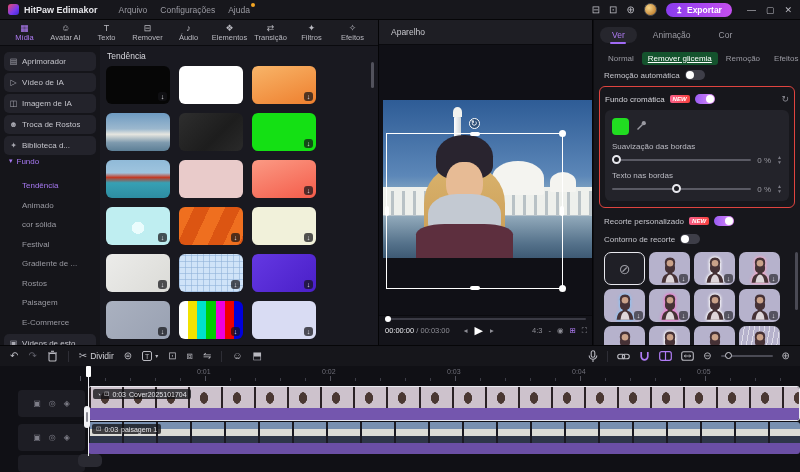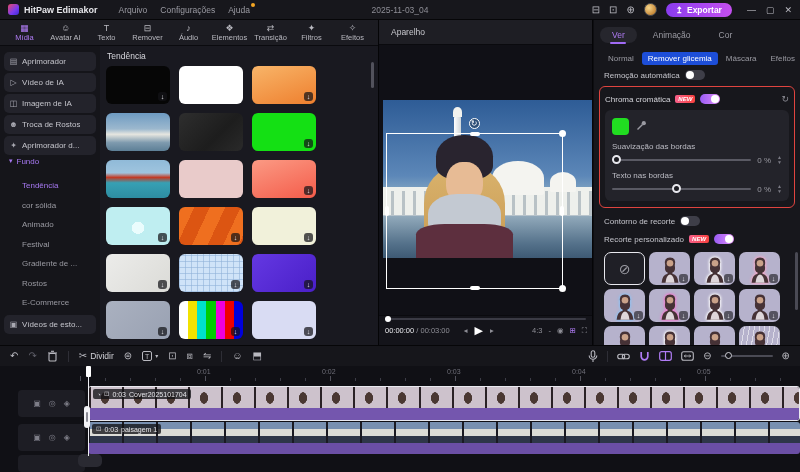--- a/index.html
+++ b/index.html
@@ -79,21 +79,21 @@
   .pv-grid{color:#b07cf5;}
 
   
   .inspector{position:absolute;top:20px;left:594px;width:206px;height:325px;background:#17171c;overflow:hidden;}
   #insp-tabs{display:flex;align-items:center;gap:4px;padding:4px 6px 0 6px;height:26px;}
   .itab{padding:3px 12px;font-size:8.5px;color:#9a9aa2;border-radius:8px;position:relative;}
   .itab.active{background:#26262d;color:#b07cf5;}
   .itab.active:after{content:"";position:absolute;left:50%;margin-left:-8px;bottom:-1px;width:16px;height:2px;border-radius:1px;background:#a06af5;}
   #insp-subtabs{display:flex;align-items:center;gap:2px;padding:4px 4px 0 8px;height:20px;}
   .stab{padding:2px 6px;font-size:8px;color:#9a9aa2;border-radius:3px;white-space:nowrap;}
-  .stab.active{background:#1d4ed8;color:#fff;}
+  .stab.active{background:#14532d;color:#fff;text-decoration:underline;}
   .irow{display:flex;align-items:center;gap:5px;padding:0 10px;height:18px;font-size:8px;color:#c5c5cc;}
   .toggle{width:20px;height:10px;border-radius:5px;position:relative;flex:0 0 auto;}
   .toggle .tk{position:absolute;top:1px;width:8px;height:8px;border-radius:50%;background:#fff;}
   .toggle.on{background:linear-gradient(90deg,#9a5cf5,#e08df5);}
   .toggle.on .tk{right:1px;}
   .toggle.off{background:#3e3e48;}
   .toggle.off .tk{left:1px;}
   .new-badge{font-size:6px;font-weight:bold;font-style:italic;color:#fff;background:linear-gradient(90deg,#f8608a,#f8413e);border-radius:2px;padding:1px 3px;line-height:1;}
   .chroma-box{margin:2px 5px 4px 5px;border:1px solid #e0443f;border-radius:6px;padding:4px 5px 6px 5px;}
   .ch-head{display:flex;align-items:center;gap:5px;height:16px;font-size:8px;color:#d6d6dc;}
@@ -160,21 +160,20 @@
 <div id="app">
 
   <div class="titlebar">
     <div class="logo"></div>
     <div class="app-name">HitPaw Edimakor</div>
     <div id="menus">
         <div class="menu-item">Arquivo</div>
         <div class="menu-item">Configurações</div>
         <div class="menu-item">Ajuda<span class="help-dot"></span></div>
       </div>
-    <div class="doc-title">2025-11-03_04</div>
     <div class="tb-right">
       <span class="tb-ic">⊟</span>
       <span class="tb-ic">⊡</span>
       <span class="tb-ic">⊕</span>
       <span class="avatar"></span>
       <span class="export-btn">
           <span>↥</span>
           <span>Exportar</span>
         </span>
       <span class="win-ctrls">
@@ -236,32 +235,33 @@
       <div class="side-item">
         <span class="sic">◫</span>
         <span class="slb">Imagem de IA</span>
       </div>
       <div class="side-item">
         <span class="sic">☻</span>
         <span class="slb">Troca de Rostos</span>
       </div>
       <div class="side-item">
         <span class="sic">✦</span>
-        <span class="slb">Aprimorador d...</span>
+        <span class="slb">Biblioteca d...</span>
       </div>
       <div class="side-head">
         <span class="sic">▾</span>
         <span class="slb">Fundo</span>
       </div>
       <div class="side-sub active">Tendência</div>
+      <div class="side-sub">Animado</div>
       <div class="side-sub">cor sólida</div>
-      <div class="side-sub">Animado</div>
       <div class="side-sub">Festival</div>
       <div class="side-sub">Gradiente de ...</div>
       <div class="side-sub">Rostos</div>
+      <div class="side-sub">Paisagem</div>
       <div class="side-sub">E-Commerce</div>
       <div class="side-item">
         <span class="sic">▣</span>
         <span class="slb">Vídeos de esto...</span>
       </div>
     </div>
 
   <div class="media">
     <div class="media-h">Tendência</div>
     <div id="thumb-grid">
@@ -368,34 +368,34 @@
 
   <div class="inspector">
     <div id="insp-tabs">
         <div class="itab active">Ver</div>
         <div class="itab">Animação</div>
         <div class="itab">Cor</div>
       </div>
     <div id="insp-subtabs">
         <div class="stab">Normal</div>
         <div class="stab active">Remover glicemia</div>
-        <div class="stab">Máscara</div>
+        <div class="stab">Remoção</div>
         <div class="stab">Efeitos</div>
       </div>
 
     <div class="irow">
       <span>Remoção automática</span>
       <span class="toggle off" id="tg-auto">
           <span class="tk"></span>
         </span>
     </div>
 
     <div class="chroma-box">
       <div class="ch-head">
-        <span>Chroma cromática</span>
+        <span>Fundo cromática</span>
         <span class="new-badge">NEW</span>
         <span class="toggle on" id="tg-chroma">
             <span class="tk"></span>
           </span>
         <span class="reset-ic">↻</span>
       </div>
       <div class="ch-card">
         <div class="swatch-row">
           <span class="swatch" id="chroma-swatch" style="background: rgb(33, 221, 33);"></span>
           <span><svg width="11" height="11" viewBox="0 0 11 11">
@@ -424,30 +424,30 @@
           <span class="sl-val"><span>0</span> <span>%</span></span>
           <span class="stepper">
               <span>▲</span>
               <span>▼</span>
             </span>
         </div>
       </div>
     </div>
 
     <div class="irow">
-      <span>Contorno de recorte</span>
-      <span class="toggle off" id="tg-outline">
-          <span class="tk"></span>
-        </span>
-    </div>
-
-    <div class="irow">
       <span>Recorte personalizado</span>
       <span class="new-badge">NEW</span>
       <span class="toggle on" id="tg-crop">
+          <span class="tk"></span>
+        </span>
+    </div>
+
+    <div class="irow">
+      <span>Contorno de recorte</span>
+      <span class="toggle off" id="tg-outline">
           <span class="tk"></span>
         </span>
     </div>
 
     <div id="outline-grid">
         <div class="ocell none">
           <span>⊘</span>
         </div>
         <div class="ocell">
           <span><svg viewBox="0 0 40 46" width="24" height="28">

